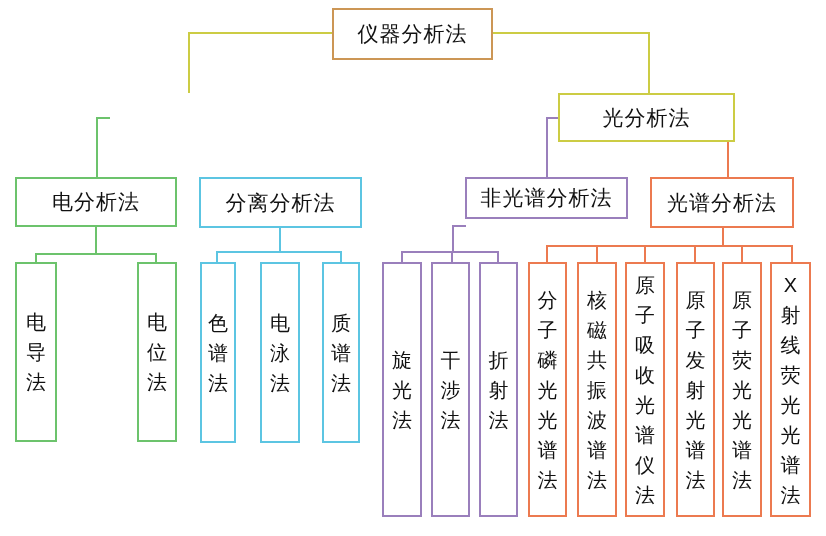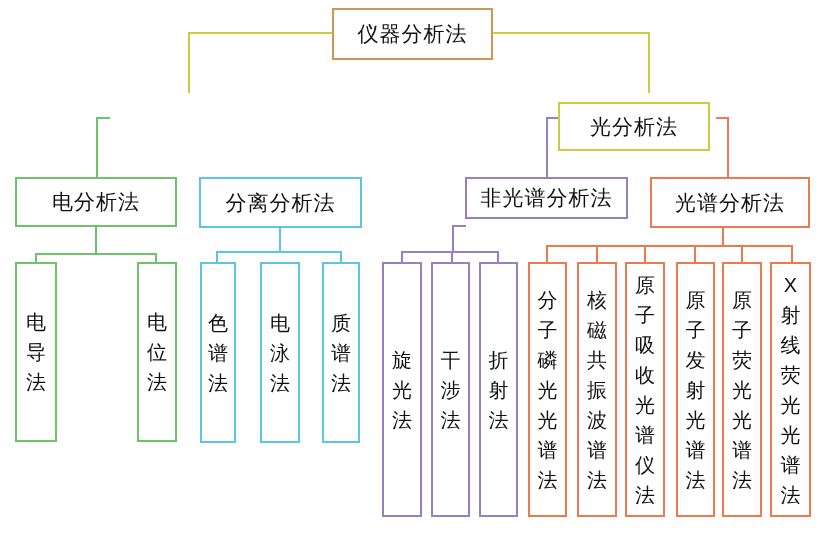--- a/index.html
+++ b/index.html
@@ -54,34 +54,34 @@
       <div class="wire" style="left: 644px; top: 245px; width: 2px; height: 18px; background: rgb(236, 122, 80);"></div>
       <div class="wire" style="left: 694px; top: 245px; width: 2px; height: 18px; background: rgb(236, 122, 80);"></div>
       <div class="wire" style="left: 741px; top: 245px; width: 2px; height: 18px; background: rgb(236, 122, 80);"></div>
       <div class="wire" style="left: 791px; top: 245px; width: 2px; height: 18px; background: rgb(236, 122, 80);"></div>
     </div>
 
   <div class="box root-box" style="left:332px;top:8px;width:161px;height:52px;">
     <span class="lbl">仪器分析法</span>
   </div>
 
-  <div class="box y-box" style="left:558px;top:102px;width:152px;height:49px;justify-content:center;">
+  <div class="box y-box" style="left:558px;top:93px;width:177px;height:49px;justify-content:center;">
     <span class="lbl">光分析法</span>
   </div>
 
   <div class="box g-box" style="left:15px;top:177px;width:162px;height:50px;">
     <span class="lbl">电分析法</span>
   </div>
   <div class="box c-box" style="left:199px;top:177px;width:163px;height:51px;">
     <span class="lbl">分离分析法</span>
   </div>
   <div class="box p-box" style="left:465px;top:177px;width:163px;height:42px;">
     <span class="lbl">非光谱分析法</span>
   </div>
-  <div class="box o-box" style="left:650px;top:177px;width:160px;height:51px;">
+  <div class="box o-box" style="left:650px;top:177px;width:144px;height:51px;">
     <span class="lbl">光谱分析法</span>
   </div>
 
   <div id="leaves">
       <div class="col" style="left: 15px; top: 262px; width: 42px; height: 180px; border-color: rgb(108, 195, 108);">
         <div class="ch">电</div>
         <div class="ch">导</div>
         <div class="ch">法</div>
       </div>
       <div class="col" style="left: 137px; top: 262px; width: 40px; height: 180px; border-color: rgb(108, 195, 108);">

